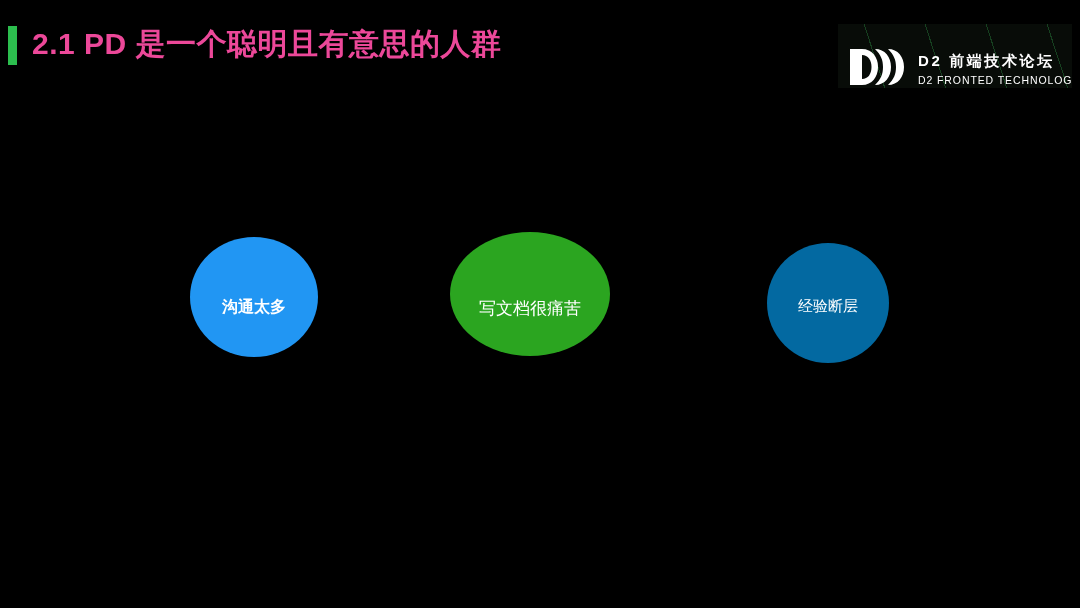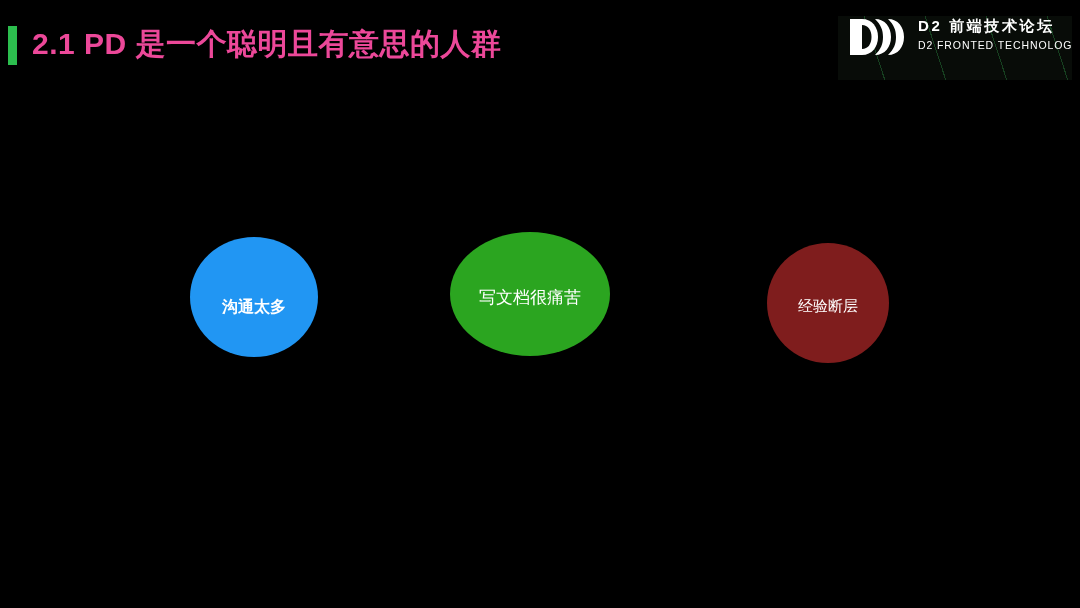--- a/index.html
+++ b/index.html
@@ -50,27 +50,27 @@
     letter-spacing: 0.5px;
     color: #ec4899;
     line-height: 44px;
     white-space: nowrap;
   }
 
   
   .logo-block {
     position: absolute;
     left: 838px;
-    top: 16px;
+    top: 24px;
     width: 234px;
     height: 64px;
     background: #080c08;
     overflow: hidden;
     display: flex;
-    align-items: flex-start;
+    align-items: flex-end;
   }
 
   .logo-stripes {
     position: absolute;
     inset: 0;
     pointer-events: none;
     background-image: repeating-linear-gradient(
       72deg,
       rgba(0,0,0,0) 0px,
       rgba(0,0,0,0) 44px,
@@ -149,28 +149,28 @@
   .bubble-communication .bubble-label { top: 10px; font-weight: bold; }
 
   .bubble-docs {
     left: 450px;
     top: 232px;
     width: 160px;
     height: 124px;
     background: #2ba520;
     font-size: 17px;
   }
-  .bubble-docs .bubble-label { top: 3px; }
+  .bubble-docs .bubble-label { top: 14px; }
 
   .bubble-experience {
     left: 767px;
     top: 243px;
     width: 122px;
     height: 120px;
-    background: #7f1d1d;
+    background: #0369a1;
     font-size: 15px;
   }
   .bubble-experience .bubble-label { top: 3px; }
 </style>
 </head>
 <body>
 
 <div class="slide">
 
   <div class="slide-header">

